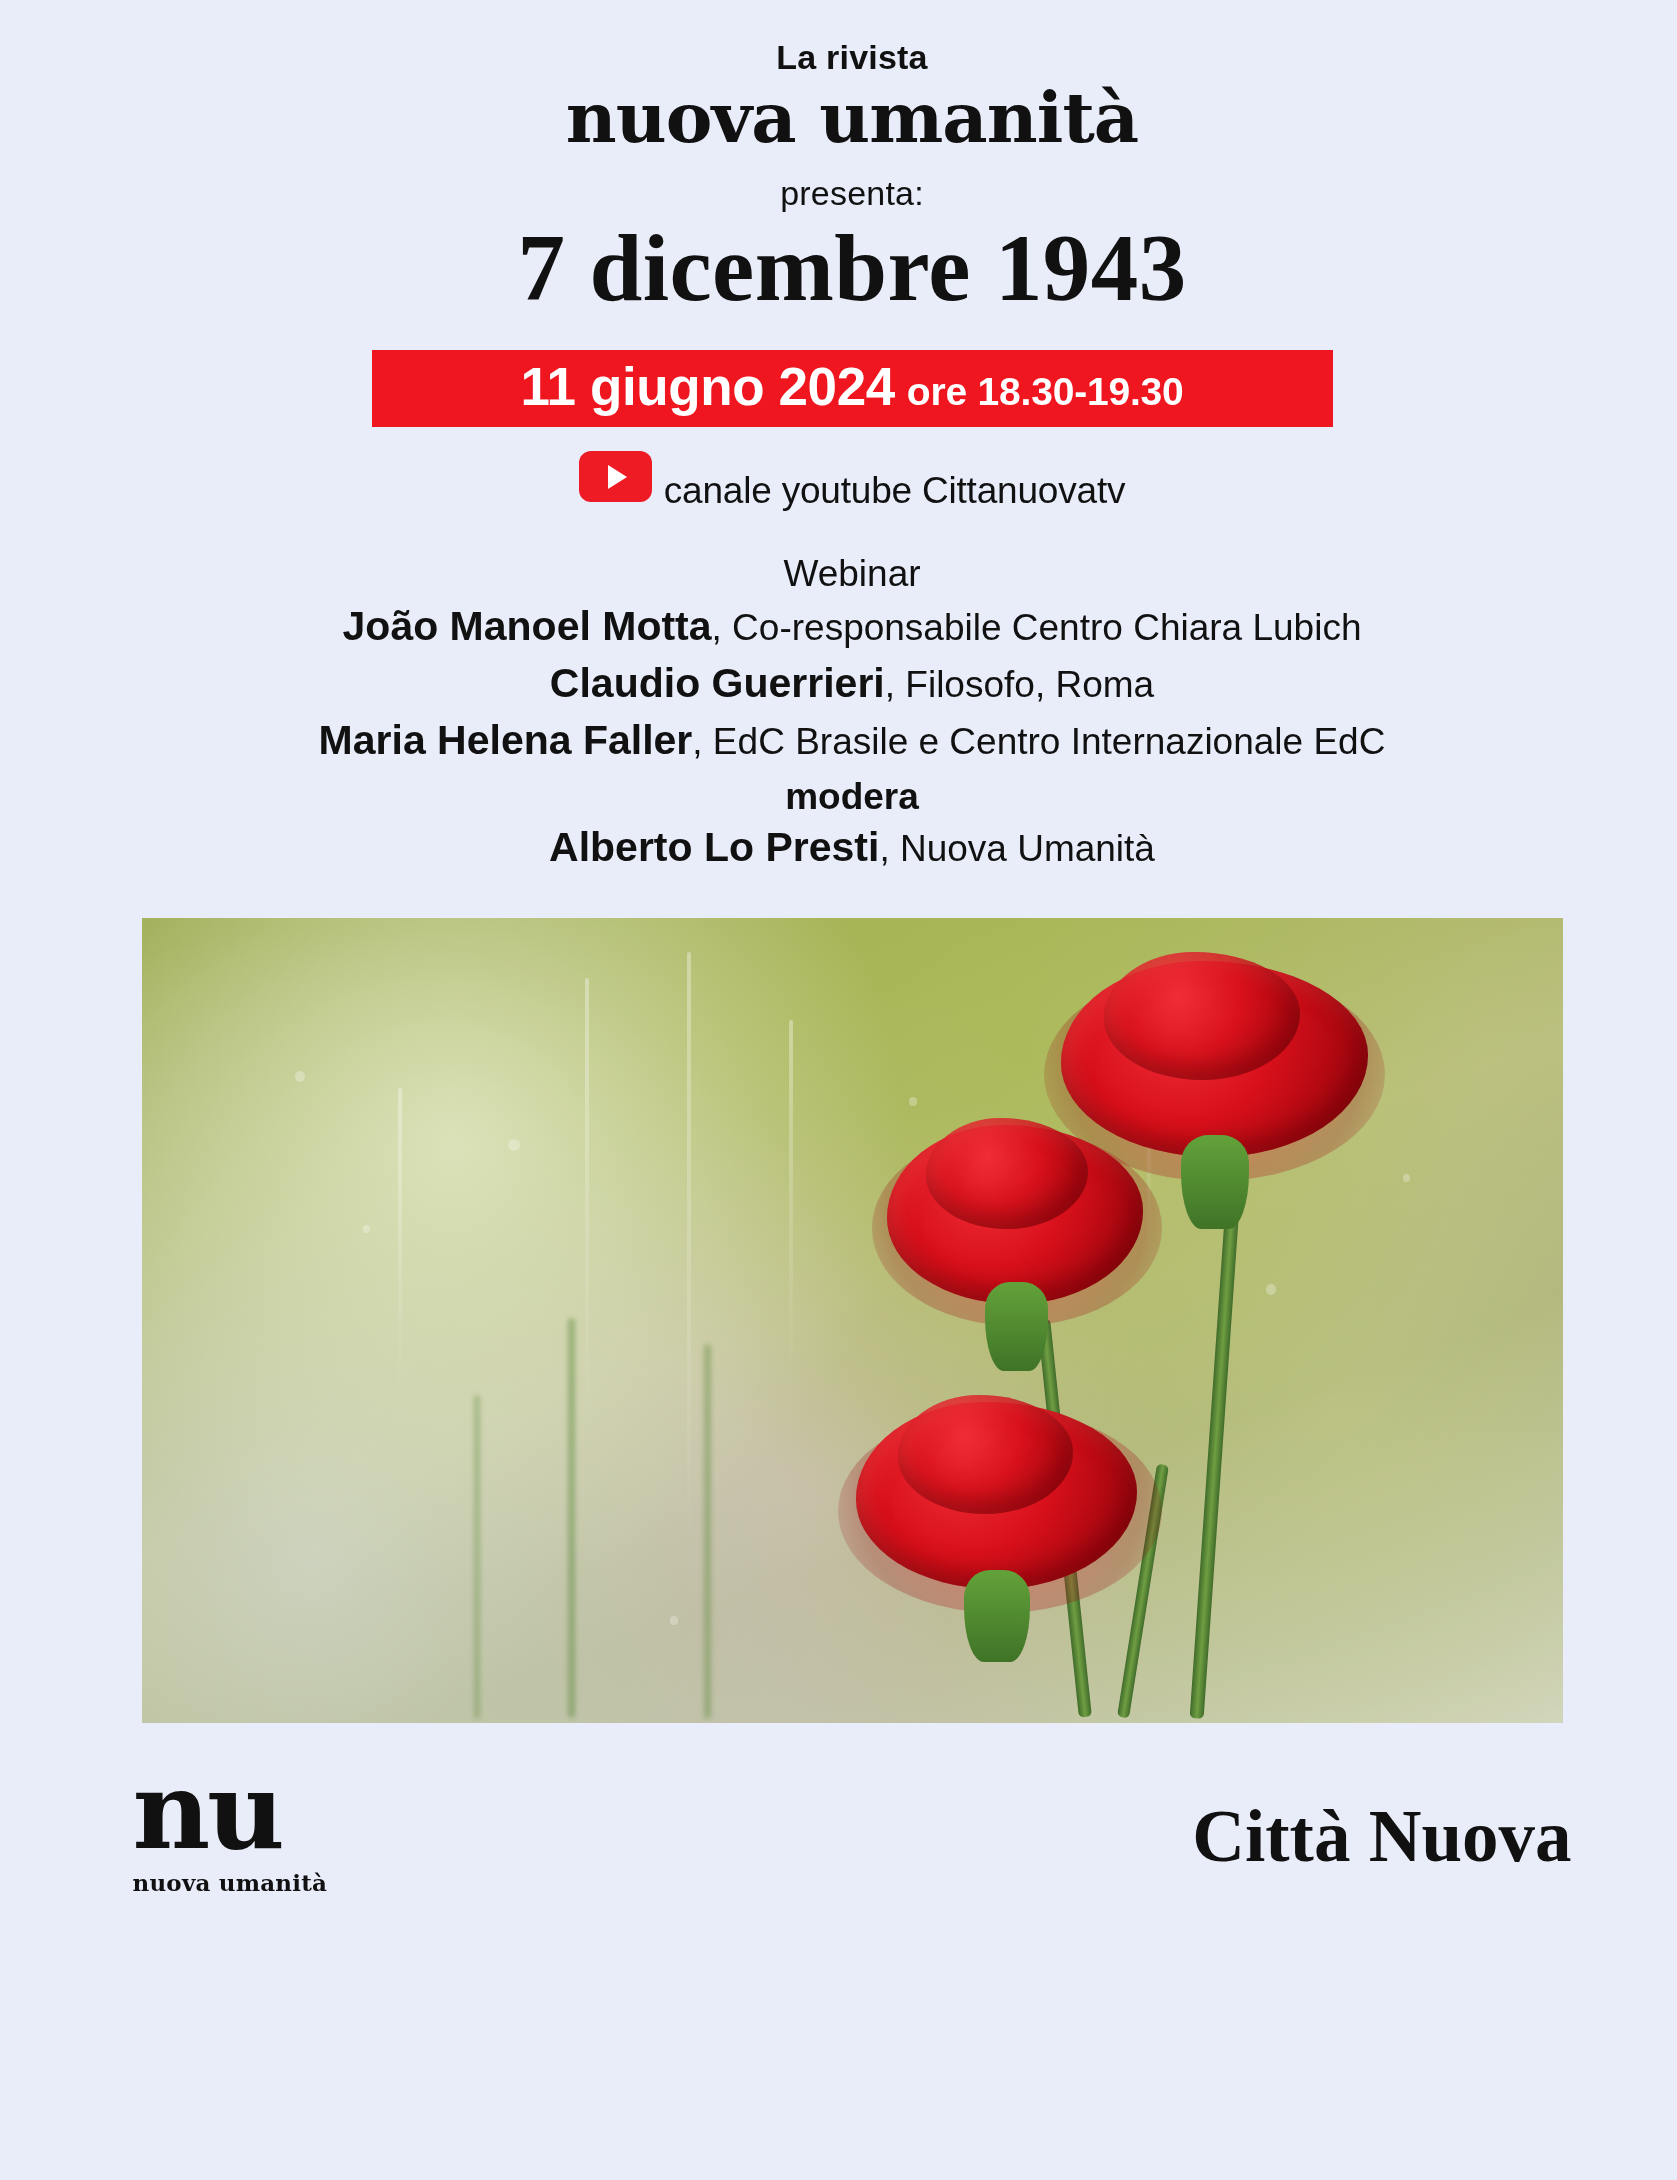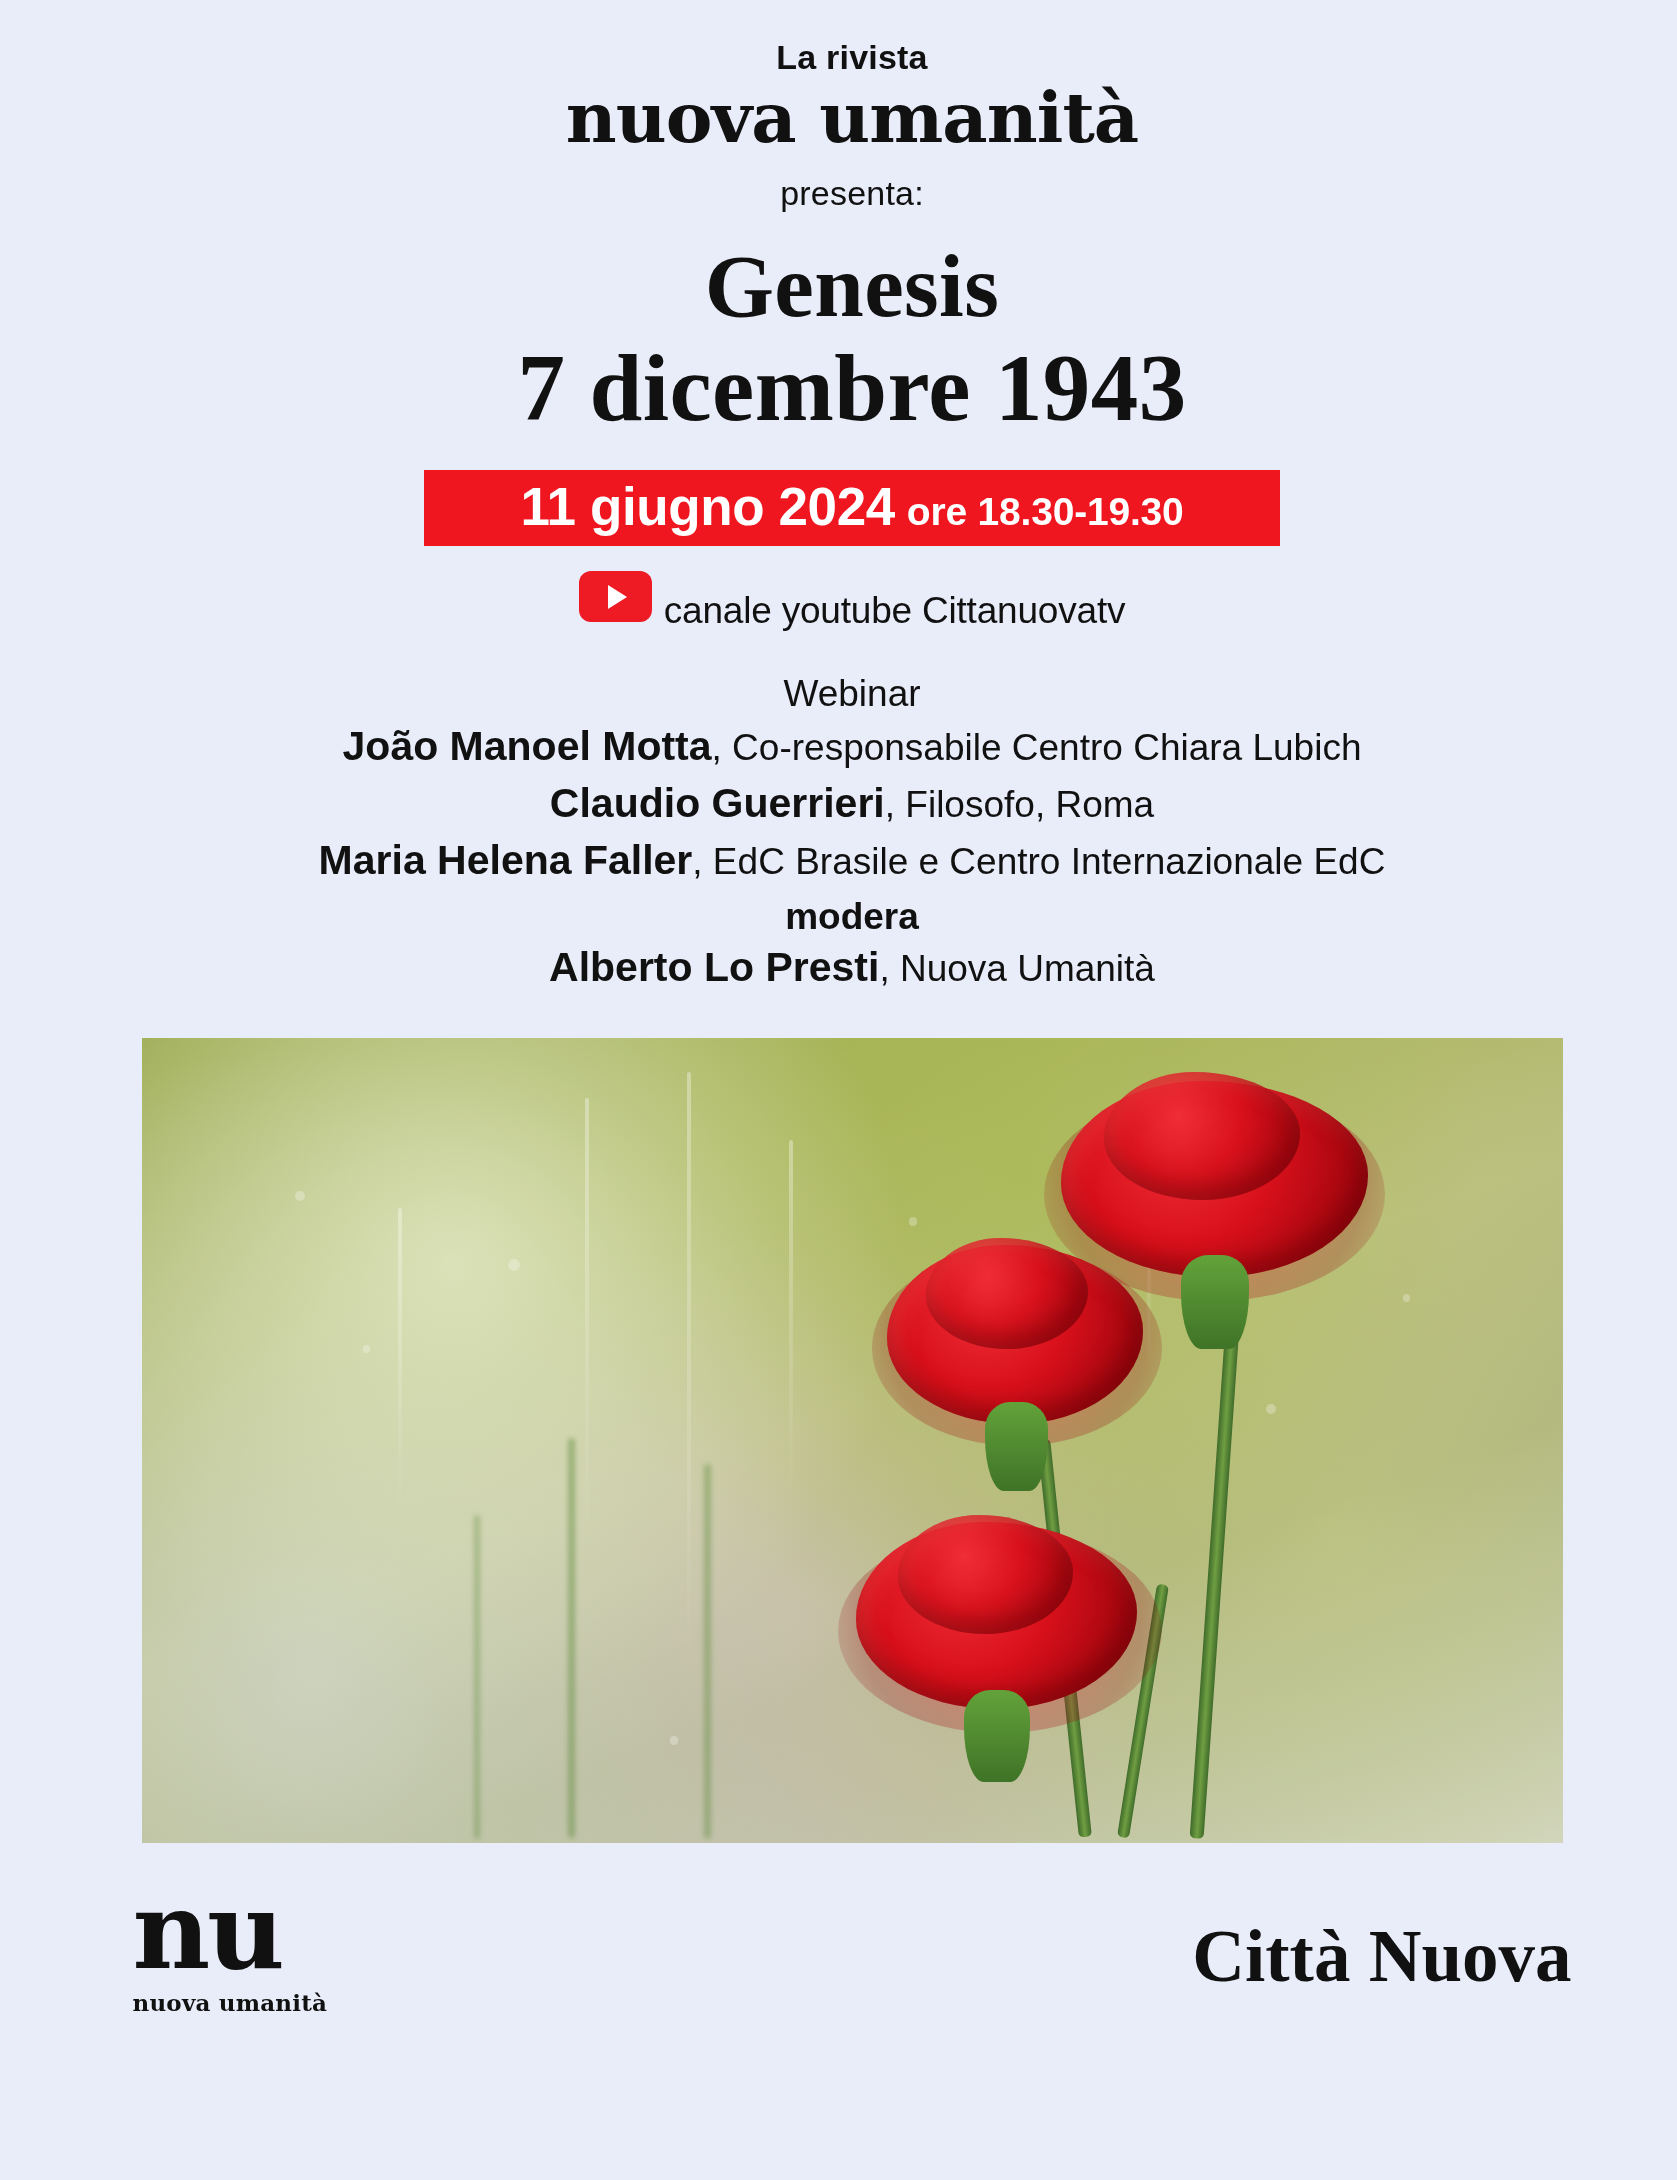--- a/index.html
+++ b/index.html
@@ -75,21 +75,21 @@
   
   .date-bar {
     margin-top: 31px;
     background: #ef1620;
     color: #ffffff;
     display: flex;
     align-items: baseline;
     justify-content: center;
     gap: 12px;
     padding: 10.2px 25.6px 13.6px 25.6px;
-    width: 856px;
+    width: 961px;
     box-sizing: border-box;
   }
   .date-bar .date {
     font-size: 53px;
     font-weight: 700;
     letter-spacing: -0.4px;
     line-height: 1;
   }
   .date-bar .time {
     font-size: 39px;
@@ -255,21 +255,20 @@
 </style>
 </head>
 <body>
 
 <div class="poster">
 
   <div class="kicker">La rivista</div>
   <div class="magazine-name">nuova umanità</div>
   <div class="presenta">presenta:</div>
 
-  <div class="title-main">Genesis</div>
   <div class="title-sub">7 dicembre 1943</div>
 
   <div class="date-bar">
     <span class="date">11 giugno 2024</span>
     <span class="time">ore 18.30-19.30</span>
   </div>
 
   <div class="yt-line">
     <span class="yt-icon">
       <span class="play"></span>

